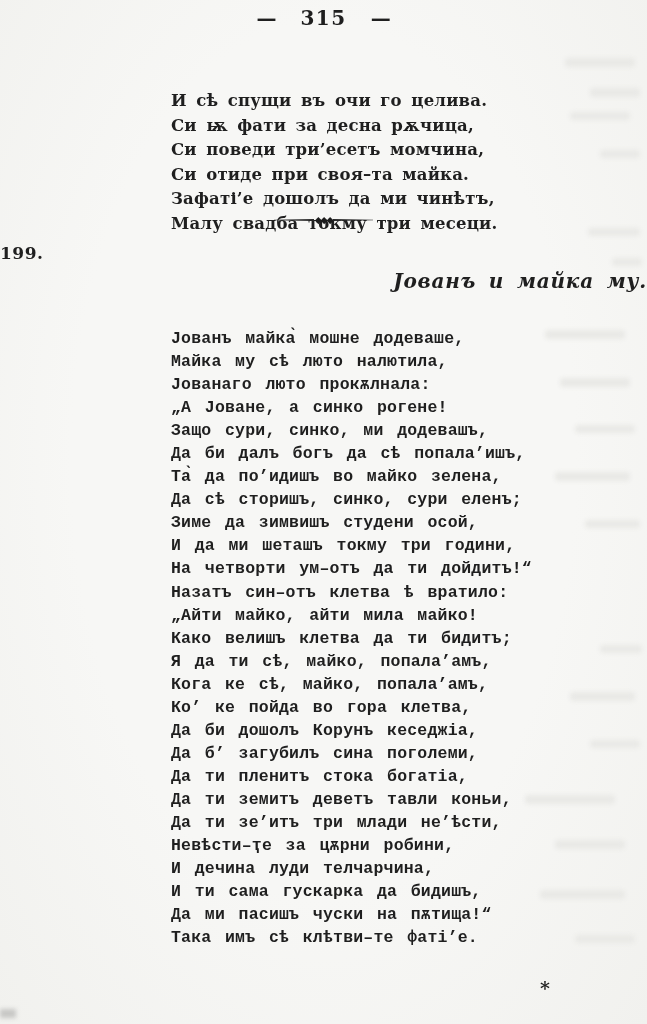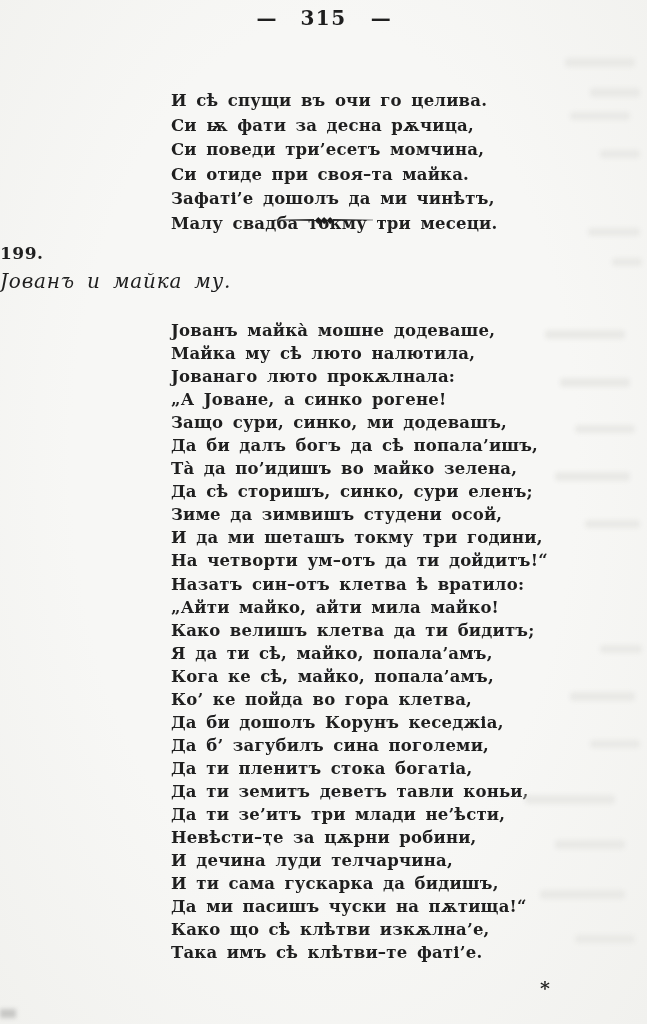--- a/index.html
+++ b/index.html
@@ -39,21 +39,21 @@
   .stanza {
     position: absolute;
     left: 171px;
     font-weight: bold;
     font-size: 16.5px;
     word-spacing: 3.5px;
     letter-spacing: 0.2px;
     white-space: nowrap;
   }
   .stanza-a { top: 49px;  line-height: 24.5px; margin-top: 40px; }
-  .stanza-b { top: 319px; line-height: 23.05px; }
+  .stanza-b { top: 327px; line-height: 23.05px; font-family: Liberation Mono, monospace; }
   .divider {
     position: absolute;
     top: 215px;
     left: 0;
     width: 100%;
     display: flex;
     justify-content: center;
     align-items: center;
   }
   .divider .rule {
@@ -78,22 +78,22 @@
     text-align: left;
     font-weight: bold;
     font-size: 17px;
     letter-spacing: 0.5px;
   }
   .song-title {
     position: absolute;
     top: 269px;
     left: 0;
     width: 100%;
-    text-align: left;
-    font-weight: normal;
+    text-align: right;
+    font-weight: bold;
     font-style: italic;
     font-size: 20px;
     letter-spacing: 0.8px;
     word-spacing: 5px;
   }
   .signature-mark {
     position: absolute;
     left: 540px;
     top: 977px;
     font-weight: bold;
@@ -165,21 +165,20 @@
       <div class="line">Ко’ ке пойда во гора клетва,</div>
       <div class="line">Да би дошолъ Корунъ кеседжіа,</div>
       <div class="line">Да б’ загубилъ сина поголеми,</div>
       <div class="line">Да ти пленитъ стока богатіа,</div>
       <div class="line">Да ти земитъ деветъ тавли коньи,</div>
       <div class="line">Да ти зе’итъ три млади не’ѣсти,</div>
       <div class="line">Невѣсти–ҭе за цѫрни робини,</div>
       <div class="line">И дечина луди телчарчина,</div>
       <div class="line">И ти сама гускарка да бидишъ,</div>
       <div class="line">Да ми пасишъ чуски на пѫтища!“</div>
-      <div class="line">Како що сѣ клѣтви изкѫлна’е,</div>
       <div class="line">Така имъ сѣ клѣтви–те фаті’е.</div>
     </div>
 
   <div class="signature-mark">*</div>
 
   <div class="ghost" style="left:565px;top:58px;width:70px;height:9px;"></div>
   <div class="ghost" style="left:590px;top:88px;width:50px;height:9px;"></div>
   <div class="ghost" style="left:570px;top:112px;width:60px;height:8px;"></div>
   <div class="ghost" style="left:600px;top:150px;width:40px;height:8px;"></div>
   <div class="ghost" style="left:588px;top:228px;width:52px;height:8px;"></div>

